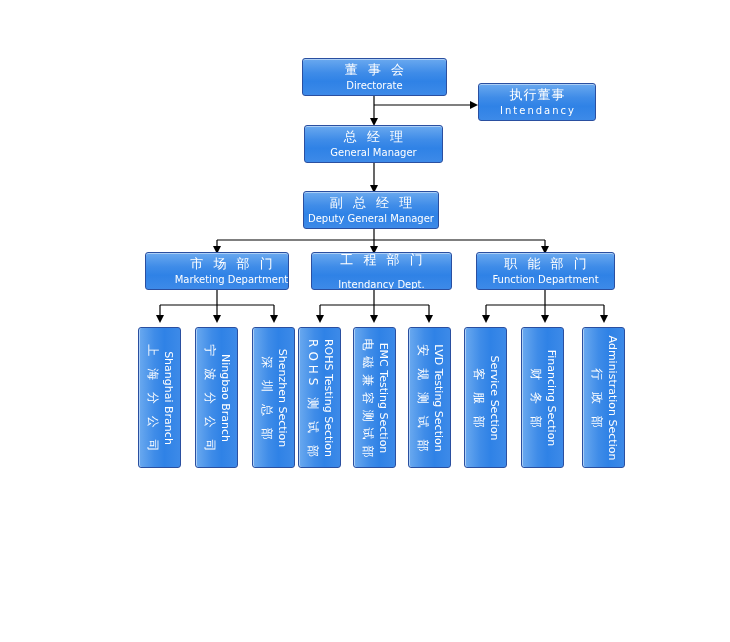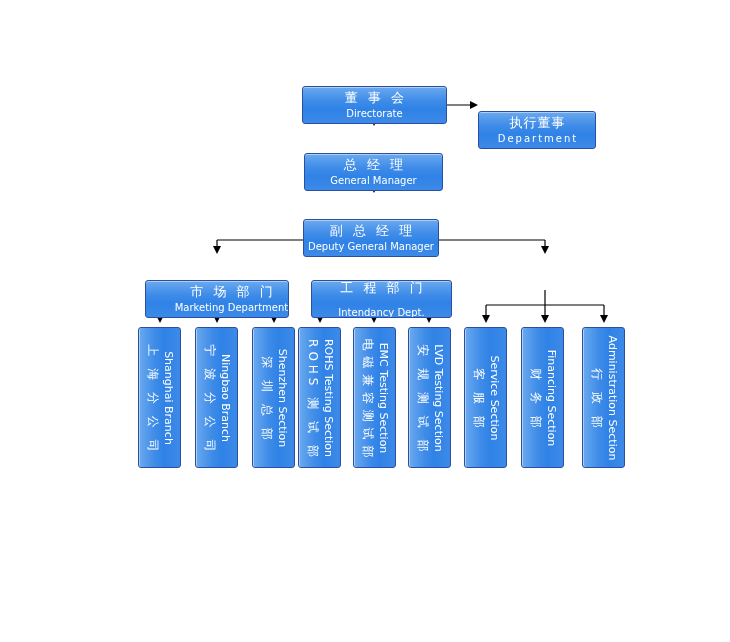--- a/index.html
+++ b/index.html
@@ -42,21 +42,20 @@
                 #2f82e6 62%,
                 #3d8ae8 100%);
     box-shadow: inset 0 1px 0 rgba(255,255,255,0.45);
     color: #ffffff;
     text-align: center;
     display: flex;
     flex-direction: column;
     align-items: center;
     justify-content: center;
     overflow: hidden;
-    margin-top: 28px;
   }
 
   .node .cn {
     font-size: 13px;
     letter-spacing: 3px;
     line-height: 17px;
     white-space: nowrap;
     text-indent: 3px;
   }
   .node .en {
@@ -158,21 +157,21 @@
     </g>
   </svg>
 
   <div class="node" style="left:302px; top:58px; width:145px; height:38px;">
     <span class="cn">董 事 会</span>
     <span class="en">Directorate</span>
   </div>
 
   <div class="node" style="left:478px; top:83px; width:118px; height:38px;">
     <span class="cn" style="letter-spacing:1px; text-indent:1px;">执行董事</span>
-    <span class="en spaced">Department</span>
+    <span class="en spaced">Intendancy</span>
   </div>
 
   <div class="node" style="left:304px; top:125px; width:139px; height:38px;align-items:center;">
     <span class="cn">总 经 理</span>
     <span class="en">General Manager</span>
   </div>
 
   <div class="node" style="left:303px; top:191px; width:136px; height:38px;">
     <span class="cn">副 总 经 理</span>
     <span class="en">Deputy General Manager</span>
@@ -181,20 +180,24 @@
   <div class="node" style="left:145px; top:252px; width:144px; height:38px;padding-left:29px;">
     <span class="cn">市 场 部 门</span>
     <span class="en">Marketing Department</span>
   </div>
 
   <div class="node" style="left:311px; top:252px; width:141px; height:38px;gap:9px;">
     <span class="cn">工 程 部 门</span>
     <span class="en">Intendancy  Dept.</span>
   </div>
 
+  <div class="node" style="left:476px; top:252px; width:139px; height:38px;">
+    <span class="cn">职 能 部 门</span>
+    <span class="en">Function Department</span>
+  </div>
 
   <div class="leaf" style="left:138px;">
     <div class="rot">
       <span class="cn">上 海 分 公 司</span>
       <span class="en">Shanghai Branch</span>
     </div>
   </div>
 
   <div class="leaf" style="left:195px;">
     <div class="rot">

